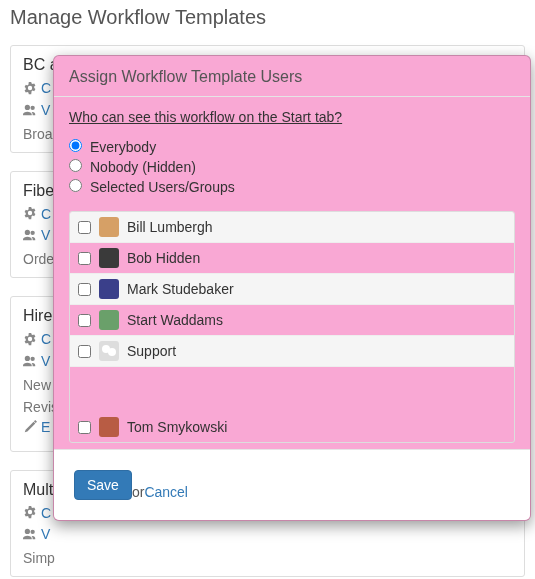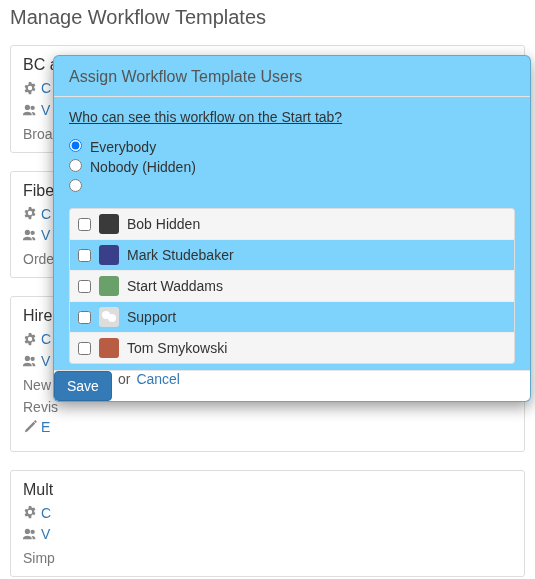--- a/index.html
+++ b/index.html
@@ -59,21 +59,21 @@
     color: #777;
     margin-top: 6px;
   }
 
   
   .modal {
     position: absolute;
     left: 53px;
     top: 55px;
     width: 478px;
-    background: #7dd3fc;
+    background: #f9a8d4;
     border: 1px solid rgba(0,0,0,0.2);
     border-radius: 6px;
     box-shadow: 0 5px 15px rgba(0,0,0,0.4);
     overflow: hidden;
   }
   .modal-header {
     padding: 12px 15px 10px 15px;
     font-size: 16px;
     color: #555;
     border-bottom: 1px solid #e5e5e5;
@@ -105,21 +105,21 @@
   .user-row {
     display: flex;
     align-items: center;
     gap: 8px;
     padding: 5px 8px;
     border-bottom: 1px solid #eee;
   }
   .user-row:nth-child(odd) {
     background: #f5f5f5;
   }
-  .user-row:last-child { border-bottom: none; }
+  .user-row:last-child { border-bottom: none; margin-top: 45px; }
   .user-row input[type=checkbox] { margin: 0; }
   .avatar {
     width: 20px; height: 20px;
     border-radius: 3px;
     display: inline-block;
     flex-shrink: 0;
     background: #ccc;
   }
   .avatar.group {
     background: #ddd;
@@ -127,26 +127,25 @@
   }
   .avatar.group::before, .avatar.group::after {
     content: "";
     position: absolute;
     background: #fff;
     border-radius: 50%;
   }
   .avatar.group::before { width: 8px; height: 8px; left: 3px; top: 4px; }
   .avatar.group::after  { width: 8px; height: 8px; right: 3px; top: 7px; }
   .modal-footer {
-    padding: 0;
+    padding: 20px;
     border-top: 1px solid #e5e5e5;
     background: #fff;
     display: flex;
-    align-items: flex-start;
-    gap: 6px;
+    align-items: flex-end;
   }
   .btn-primary {
     background: #337ab7;
     border: 1px solid #2e6da4;
     color: #fff;
     padding: 6px 12px;
     border-radius: 4px;
     font-size: 14px;
     cursor: pointer;
   }
@@ -217,23 +216,29 @@
     <label class="radio-row">
       <input type="radio" name="vis" checked="" style="">
       <span>Everybody</span>
     </label>
     <label class="radio-row">
       <input type="radio" name="vis" style="">
       <span>Nobody (Hidden)</span>
     </label>
     <label class="radio-row">
       <input type="radio" name="vis" style="">
+      <span>Selected Users/Groups</span>
     </label>
 
     <div class="user-list" id="user-list">
+        <label class="user-row">
+          <input type="checkbox" style="">
+          <span class="avatar" style="background:#d6a066"></span>
+          <span>Bill Lumbergh</span>
+        </label>
         <label class="user-row">
           <input type="checkbox" style="">
           <span class="avatar" style="background:#3a3a3a"></span>
           <span>Bob Hidden</span>
         </label>
         <label class="user-row">
           <input type="checkbox" style="">
           <span class="avatar" style="background:#3a3f8a"></span>
           <span>Mark Studebaker</span>
         </label>

